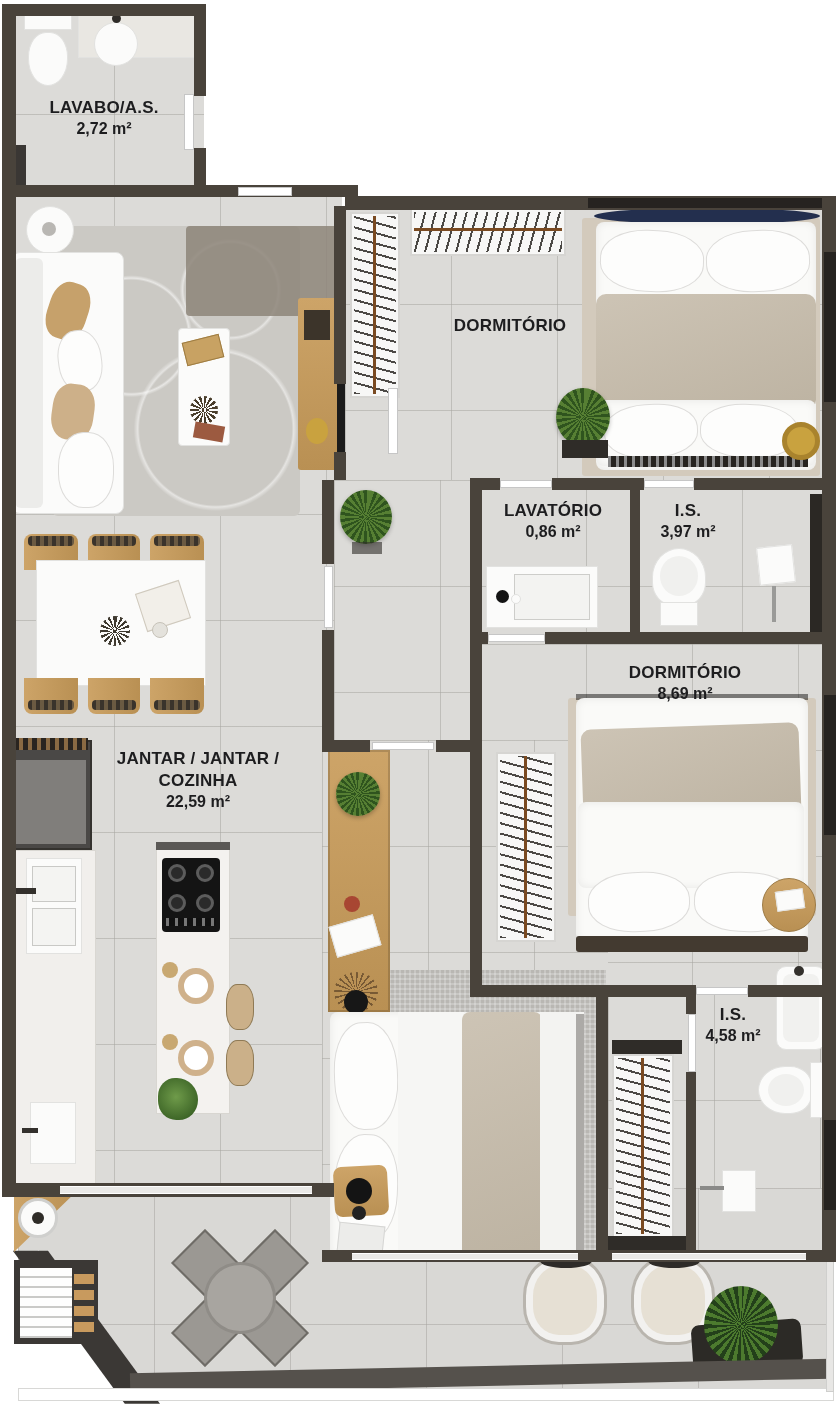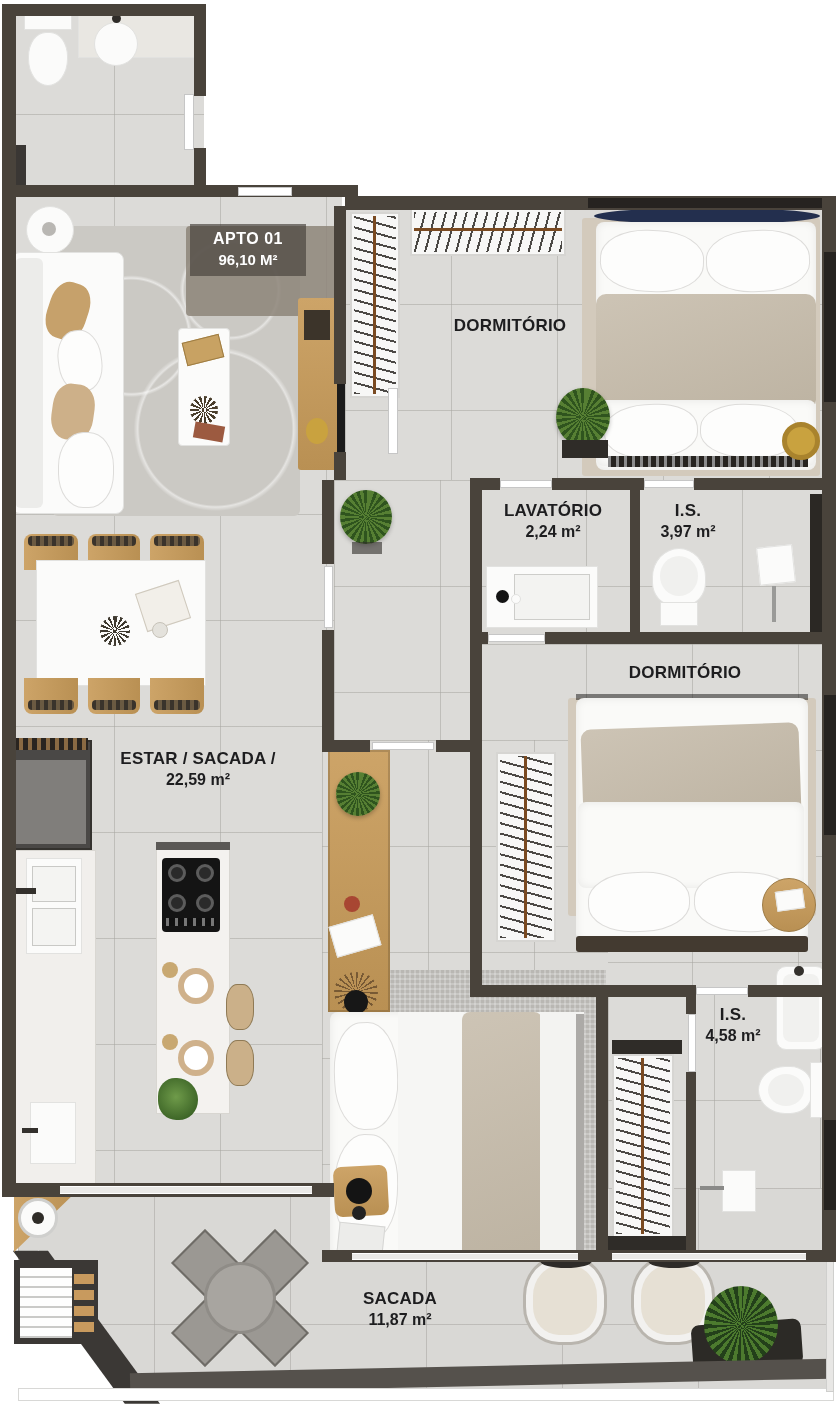--- a/index.html
+++ b/index.html
@@ -81,24 +81,20 @@
   <div class="abs white" style="left:178px;top:328px;width:52px;height:118px;border-radius:4px"></div>
   <div class="abs" style="left:184px;top:338px;width:38px;height:24px;background:#c8a263;transform:rotate(-14deg);border:1px solid #9e7c42"></div>
   <div class="abs round" style="left:190px;top:396px;width:28px;height:28px;background:repeating-conic-gradient(#4a3e2c 0 12deg,transparent 12deg 24deg)"></div>
   <div class="abs" style="left:194px;top:424px;width:30px;height:16px;background:#9c5a40;transform:rotate(10deg)"></div>
 
   <div class="abs woodv" style="left:298px;top:298px;width:40px;height:172px;border-radius:3px"></div>
   <div class="abs dark" style="left:304px;top:310px;width:26px;height:30px;background:#3c342a"></div>
   <div class="abs round" style="left:306px;top:418px;width:22px;height:26px;background:#c9a23f"></div>
   <div class="abs" style="left:337px;top:296px;width:8px;height:176px;background:#1b1b1b"></div>
 
-  <div class="abs apto-box" style="left:190px;top:224px;width:116px;height:52px;padding-top:4px">
-    <div class="nm">APTO 01</div>
-    <div class="ar">96,10 M²</div>
-  </div>
 
   <div class="abs wood" style="left:24px;top:534px;width:54px;height:36px;border-radius:8px 8px 0 0"></div>
   <div class="abs wood" style="left:88px;top:534px;width:52px;height:36px;border-radius:8px 8px 0 0"></div>
   <div class="abs wood" style="left:150px;top:534px;width:54px;height:36px;border-radius:8px 8px 0 0"></div>
   <div class="abs" style="left:28px;top:536px;width:46px;height:10px;background:repeating-linear-gradient(90deg,#3a332b 0 4px,#6b5a42 4px 8px);border-radius:4px"></div>
   <div class="abs" style="left:92px;top:536px;width:44px;height:10px;background:repeating-linear-gradient(90deg,#3a332b 0 4px,#6b5a42 4px 8px);border-radius:4px"></div>
   <div class="abs" style="left:154px;top:536px;width:46px;height:10px;background:repeating-linear-gradient(90deg,#3a332b 0 4px,#6b5a42 4px 8px);border-radius:4px"></div>
   <div class="abs white" style="left:36px;top:560px;width:170px;height:126px"></div>
   <div class="abs round" style="left:100px;top:616px;width:30px;height:30px;background:repeating-conic-gradient(#3f3a30 0 10deg,transparent 10deg 22deg)"></div>
   <div class="abs" style="left:140px;top:586px;width:46px;height:40px;background:#f2efe9;border:1px solid #cfc9bd;transform:rotate(-18deg)"></div>
@@ -301,40 +297,42 @@
   <div class="abs wall" style="left:334px;top:740px;width:36px;height:12px"></div>
   <div class="abs wall" style="left:436px;top:740px;width:44px;height:12px"></div>
   <div class="abs door" style="left:372px;top:742px;width:62px;height:8px"></div>
 
   <div class="abs wall" style="left:2px;top:1183px;width:332px;height:14px"></div>
   <div class="abs glass" style="left:60px;top:1186px;width:252px;height:8px"></div>
   <div class="abs wall" style="left:322px;top:1250px;width:514px;height:12px"></div>
   <div class="abs glass" style="left:352px;top:1253px;width:226px;height:7px"></div>
   <div class="abs glass" style="left:612px;top:1253px;width:194px;height:7px"></div>
 
+  <div class="abs label" style="left:12px;top:97px;width:184px">
+    <div class="nm">LAVABO/A.S.</div>
+    <div class="ar">2,72 m²</div>
+  </div>
   <div class="abs label" style="left:380px;top:315px;width:260px">
     <div class="nm">DORMITÓRIO</div>
   </div>
   <div class="abs label" style="left:486px;top:500px;width:134px">
     <div class="nm">LAVATÓRIO</div>
-    <div class="ar">2,24 m²</div>
+    <div class="ar">0,86 m²</div>
   </div>
   <div class="abs label" style="left:628px;top:500px;width:120px">
     <div class="nm">I.S.</div>
     <div class="ar">3,97 m²</div>
   </div>
   <div class="abs label" style="left:560px;top:662px;width:250px">
     <div class="nm">DORMITÓRIO</div>
+    <div class="ar">8,69 m²</div>
   </div>
   <div class="abs label" style="left:88px;top:748px;width:220px">
-    <div class="nm">ESTAR / SACADA /</div>
+    <div class="nm">JANTAR / JANTAR /</div>
+    <div class="nm">COZINHA</div>
     <div class="ar">22,59 m²</div>
   </div>
   <div class="abs label" style="left:668px;top:1004px;width:130px">
     <div class="nm">I.S.</div>
     <div class="ar">4,58 m²</div>
   </div>
-  <div class="abs label" style="left:320px;top:1288px;width:160px">
-    <div class="nm">SACADA</div>
-    <div class="ar">11,87 m²</div>
-  </div>
 
 </div>
 
 </body></html>

